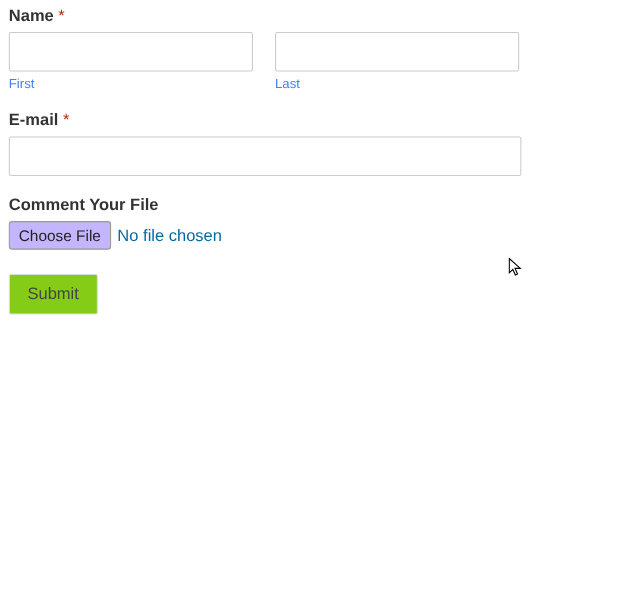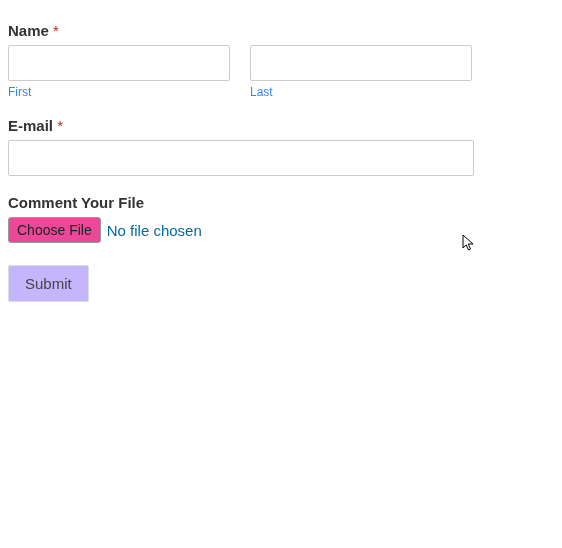--- a/index.html
+++ b/index.html
@@ -6,21 +6,20 @@
   body {
     margin: 0;
     padding: 0;
     font-family: Arial, Helvetica, sans-serif;
     background: #fff;
     color: #333;
     width: 562px;
   }
   .form {
     padding: 6px 24px 10px 8px;
-    margin-top: 16px;
   }
   .field-group {
     margin-bottom: 18px;
   }
   .field-label {
     font-weight: 700;
     font-size: 15px;
     color: #333;
     margin-bottom: 6px;
     display: block;
@@ -84,21 +83,21 @@
   }
   .file-row {
     display: flex;
     align-items: center;
     gap: 6px;
   }
   .choose-file-btn {
     font-family: Arial, Helvetica, sans-serif;
     font-size: 14px;
     padding: 4px 8px;
-    background: #ec4899;
+    background: #c4b5fd;
     border: 1px solid #999;
     border-radius: 3px;
     cursor: pointer;
     color: #222;
   }
   .file-status {
     font-size: 15px;
     color: #0369a1;
   }
   .textarea {
@@ -114,21 +113,21 @@
     color: #333;
     font-family: inherit;
   }
   .submit-row {
     margin-top: 22px;
   }
   .submit-btn {
     font-family: inherit;
     font-size: 15px;
     padding: 9px 16px;
-    background: #c4b5fd;
+    background: #84cc16;
     border: 1px solid #ddd;
     border-radius: 2px;
     cursor: pointer;
     color: #444;
   }
   .cursor {
     position: absolute;
     width: 14px;
     height: 18px;
     pointer-events: none;

